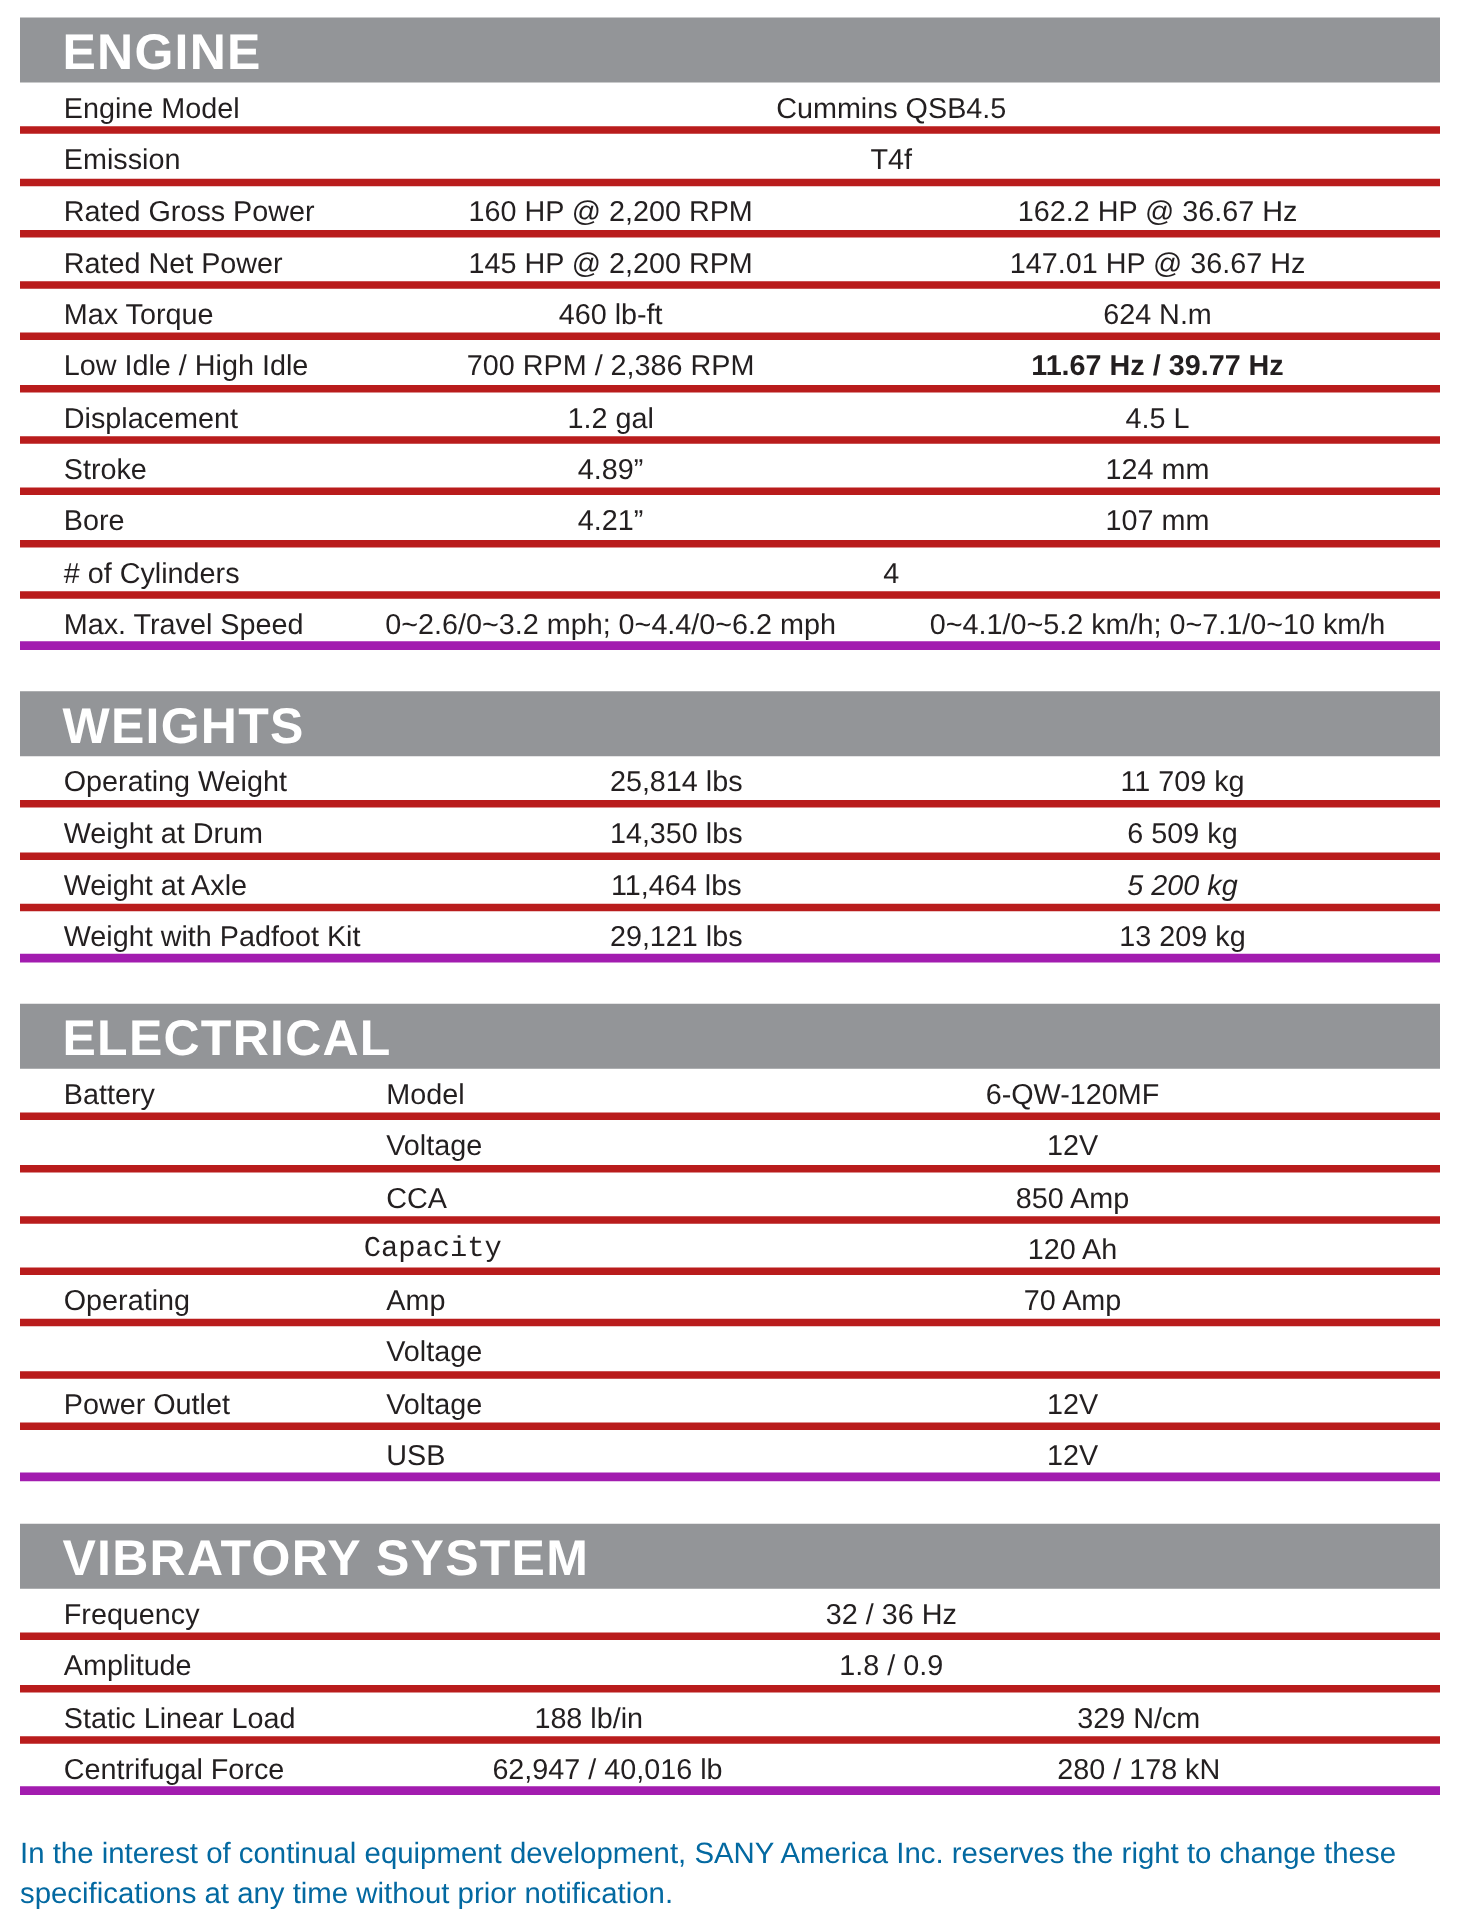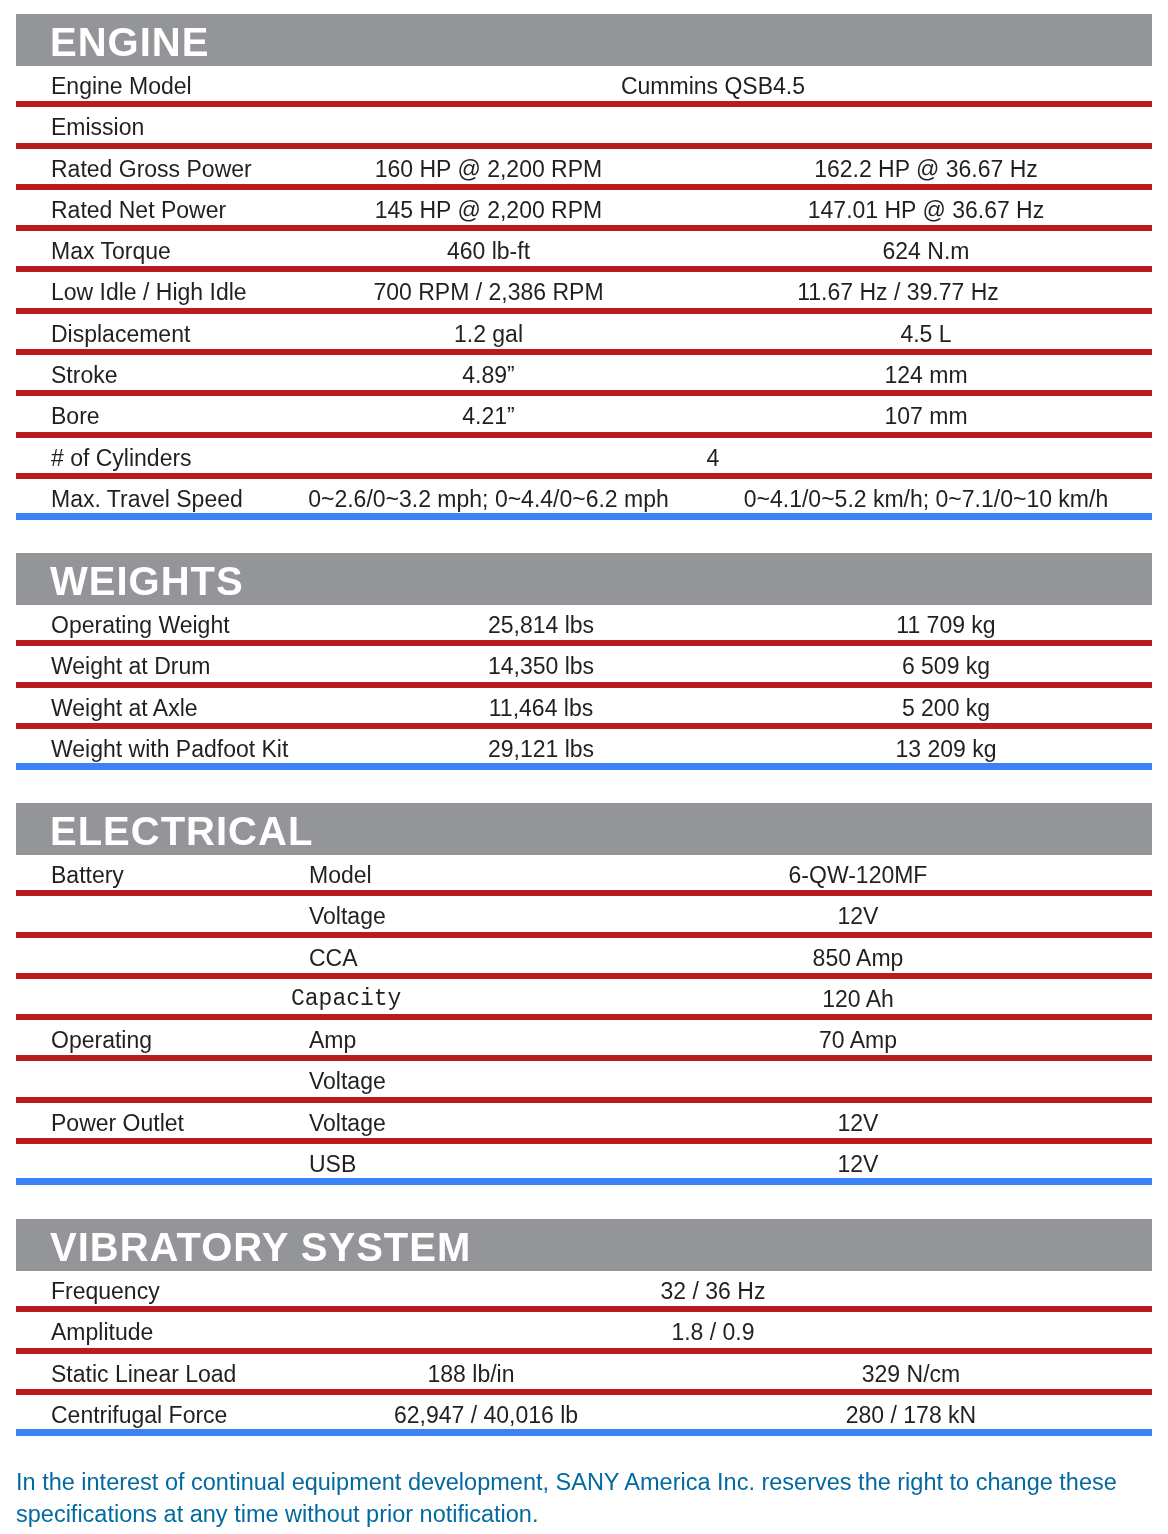--- a/index.html
+++ b/index.html
@@ -1,59 +1,60 @@
 <!DOCTYPE html>
 <html><head>
 <meta charset="utf-8">
 <style>
   html, body { margin: 0; padding: 0; background: #ffffff; }
   body { width: 1168px; height: 1534px; position: relative; font-family: "Liberation Sans", "DejaVu Sans", sans-serif; color: #231f20; }
   .section { position: absolute; left: 16px; width: 1136px; }
   .sec-header { height: 52px; background: #939598; color: #ffffff; font-family: "Liberation Sans", sans-serif; font-weight: bold; font-size: 40px; line-height: 56px; padding-left: 34px; box-sizing: border-box; letter-spacing: 1px; overflow: hidden; }
   .row { position: relative; height: 41.3px; border-bottom: 6px solid #b91c1c; font-size: 23px; line-height: 41px; box-sizing: border-box; }
-  .row:last-child { border-bottom: 7px solid #3b82f6; }
+  .row:last-child { border-bottom: 7px solid #a21caf; }
   .cell { position: absolute; top: 0; white-space: nowrap; }
   .label { left: 35px; }
   .c-span { left: 280px; width: 834px; text-align: center; }
   .c1 { text-align: center; }
   .c2 { text-align: center; }
   .footer { position: absolute; left: 16px; top: 1466px; width: 1140px; font-size: 23.5px; line-height: 32px; color: #0369a1; }
 </style>
 </head>
 <body>
 
 <div class="section" style="top:14px;">
   <div class="sec-header">ENGINE</div>
   <div>
     <div class="row">
       <span class="cell label">Engine Model</span>
       <span class="cell c-span">Cummins QSB4.5</span>
     </div>
     <div class="row">
       <span class="cell label">Emission</span>
+      <span class="cell c-span">T4f</span>
     </div>
     <div class="row">
       <span class="cell label">Rated Gross Power</span>
       <span class="cell c1" style="left:270px;width:405px;">160 HP @ 2,200 RPM</span>
       <span class="cell c2" style="left:700px;width:420px;">162.2 HP @ 36.67 Hz</span>
     </div>
     <div class="row">
       <span class="cell label">Rated Net Power</span>
       <span class="cell c1" style="left:270px;width:405px;">145 HP @ 2,200 RPM</span>
       <span class="cell c2" style="left:700px;width:420px;">147.01 HP @ 36.67 Hz</span>
     </div>
     <div class="row">
       <span class="cell label">Max Torque</span>
       <span class="cell c1" style="left:270px;width:405px;">460 lb-ft</span>
       <span class="cell c2" style="left:700px;width:420px;">624 N.m</span>
     </div>
     <div class="row">
       <span class="cell label">Low Idle / High Idle</span>
       <span class="cell c1" style="left:270px;width:405px;">700 RPM / 2,386 RPM</span>
-      <span class="cell c2" style="left:672px;width:420px;">11.67 Hz / 39.77 Hz</span>
+      <span class="cell c2" style="left:700px;width:420px;font-weight:bold;">11.67 Hz / 39.77 Hz</span>
     </div>
     <div class="row">
       <span class="cell label">Displacement</span>
       <span class="cell c1" style="left:270px;width:405px;text-align:center;">1.2 gal</span>
       <span class="cell c2" style="left:700px;width:420px;">4.5 L</span>
     </div>
     <div class="row">
       <span class="cell label">Stroke</span>
       <span class="cell c1" style="left:270px;width:405px;">4.89”</span>
       <span class="cell c2" style="left:700px;width:420px;">124 mm</span>
@@ -84,21 +85,21 @@
       <span class="cell c2" style="left:800px;width:260px;">11 709 kg</span>
     </div>
     <div class="row">
       <span class="cell label">Weight at Drum</span>
       <span class="cell c1" style="left:400px;width:250px;">14,350 lbs</span>
       <span class="cell c2" style="left:800px;width:260px;">6 509 kg</span>
     </div>
     <div class="row">
       <span class="cell label">Weight at Axle</span>
       <span class="cell c1" style="left:400px;width:250px;">11,464 lbs</span>
-      <span class="cell c2" style="left:800px;width:260px;">5 200 kg</span>
+      <span class="cell c2" style="left:800px;width:260px;font-style:italic;">5 200 kg</span>
     </div>
     <div class="row">
       <span class="cell label">Weight with Padfoot Kit</span>
       <span class="cell c1" style="left:400px;width:250px;">29,121 lbs</span>
       <span class="cell c2" style="left:800px;width:260px;">13 209 kg</span>
     </div>
   </div>
 </div>
 
 <div class="section" style="top:803px;">

